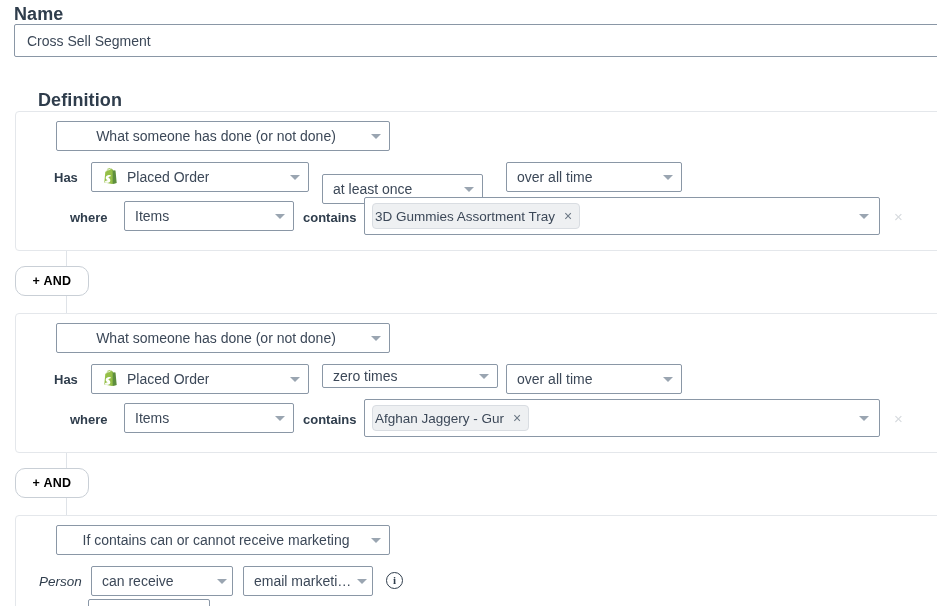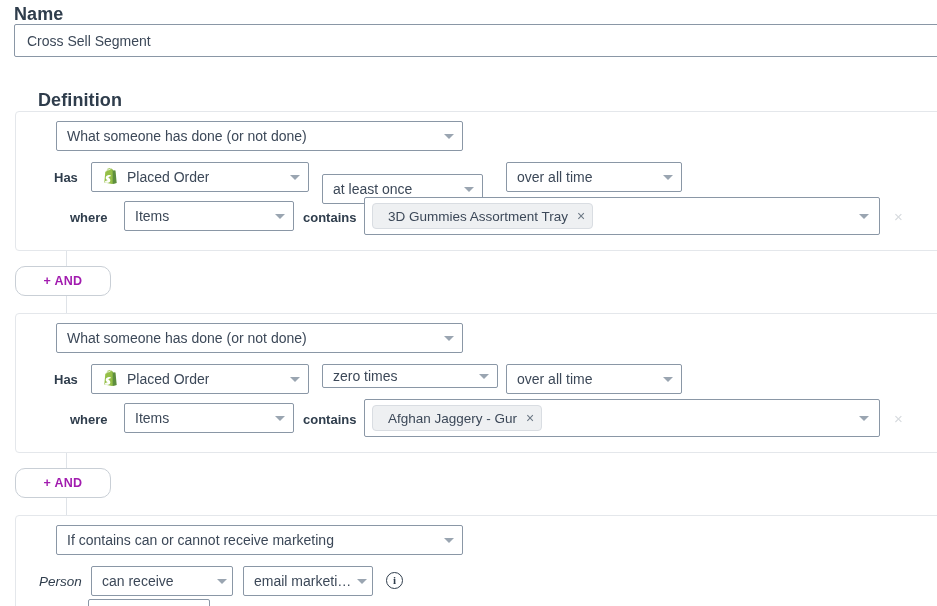--- a/index.html
+++ b/index.html
@@ -88,21 +88,21 @@
   }
   .sel.tight { padding-right: 20px; }
   .sel.tight > .caret { right: 5px; }
 
   .sel-text { overflow: hidden; text-overflow: ellipsis; }
 
   
   .sel-top {
     position: absolute;
     left: 40px;
-    width: 407px; height: 30px;
+    width: 334px; height: 30px; justify-content: center;
   }
   .kw {
     position: absolute;
     font-size: 13px;
     font-weight: bold;
     color: #2f3d4c;
   }
   .kw.normal { font-weight: normal; font-size: 13.5px; font-style: italic; }
 
   
@@ -134,21 +134,21 @@
     border-right: 5px solid transparent;
     border-top: 5px solid #9aa5b1;
   }
   .chip {
     display: inline-flex;
     align-items: center;
     background: #eef0f2;
     border: 1px solid #d9dde2;
     border-radius: 4px;
     height: 26px;
-    padding: 0 7px 0 15px;
+    padding: 0 7px 0 2px;
     font-size: 13.5px;
     color: #3c4858;
     white-space: nowrap;
   }
   .chip .chip-x {
     margin-left: 9px;
     font-size: 14px;
     line-height: 1;
     color: #6b7784;
     cursor: pointer;
@@ -160,28 +160,28 @@
     font-size: 15px;
     color: #d6dade;
     cursor: pointer;
     user-select: none;
   }
 
   
   .and-btn {
     position: absolute;
     left: 15px;
-    width: 96px; height: 30px;
+    width: 74px; height: 30px;
     border: 1px solid #c9cfd6;
     border-radius: 10px;
     background: #fff;
     font-family: "Liberation Sans", sans-serif;
     font-size: 12.5px;
     font-weight: bold;
-    color: #a21caf;
+    color: #000000;
     letter-spacing: .3px;
     cursor: pointer;
   }
   #and-1 { top: 266px; }
   #and-2 { top: 468px; }
 
   
   .info-ico {
     position: absolute;
     width: 17px; height: 17px;

